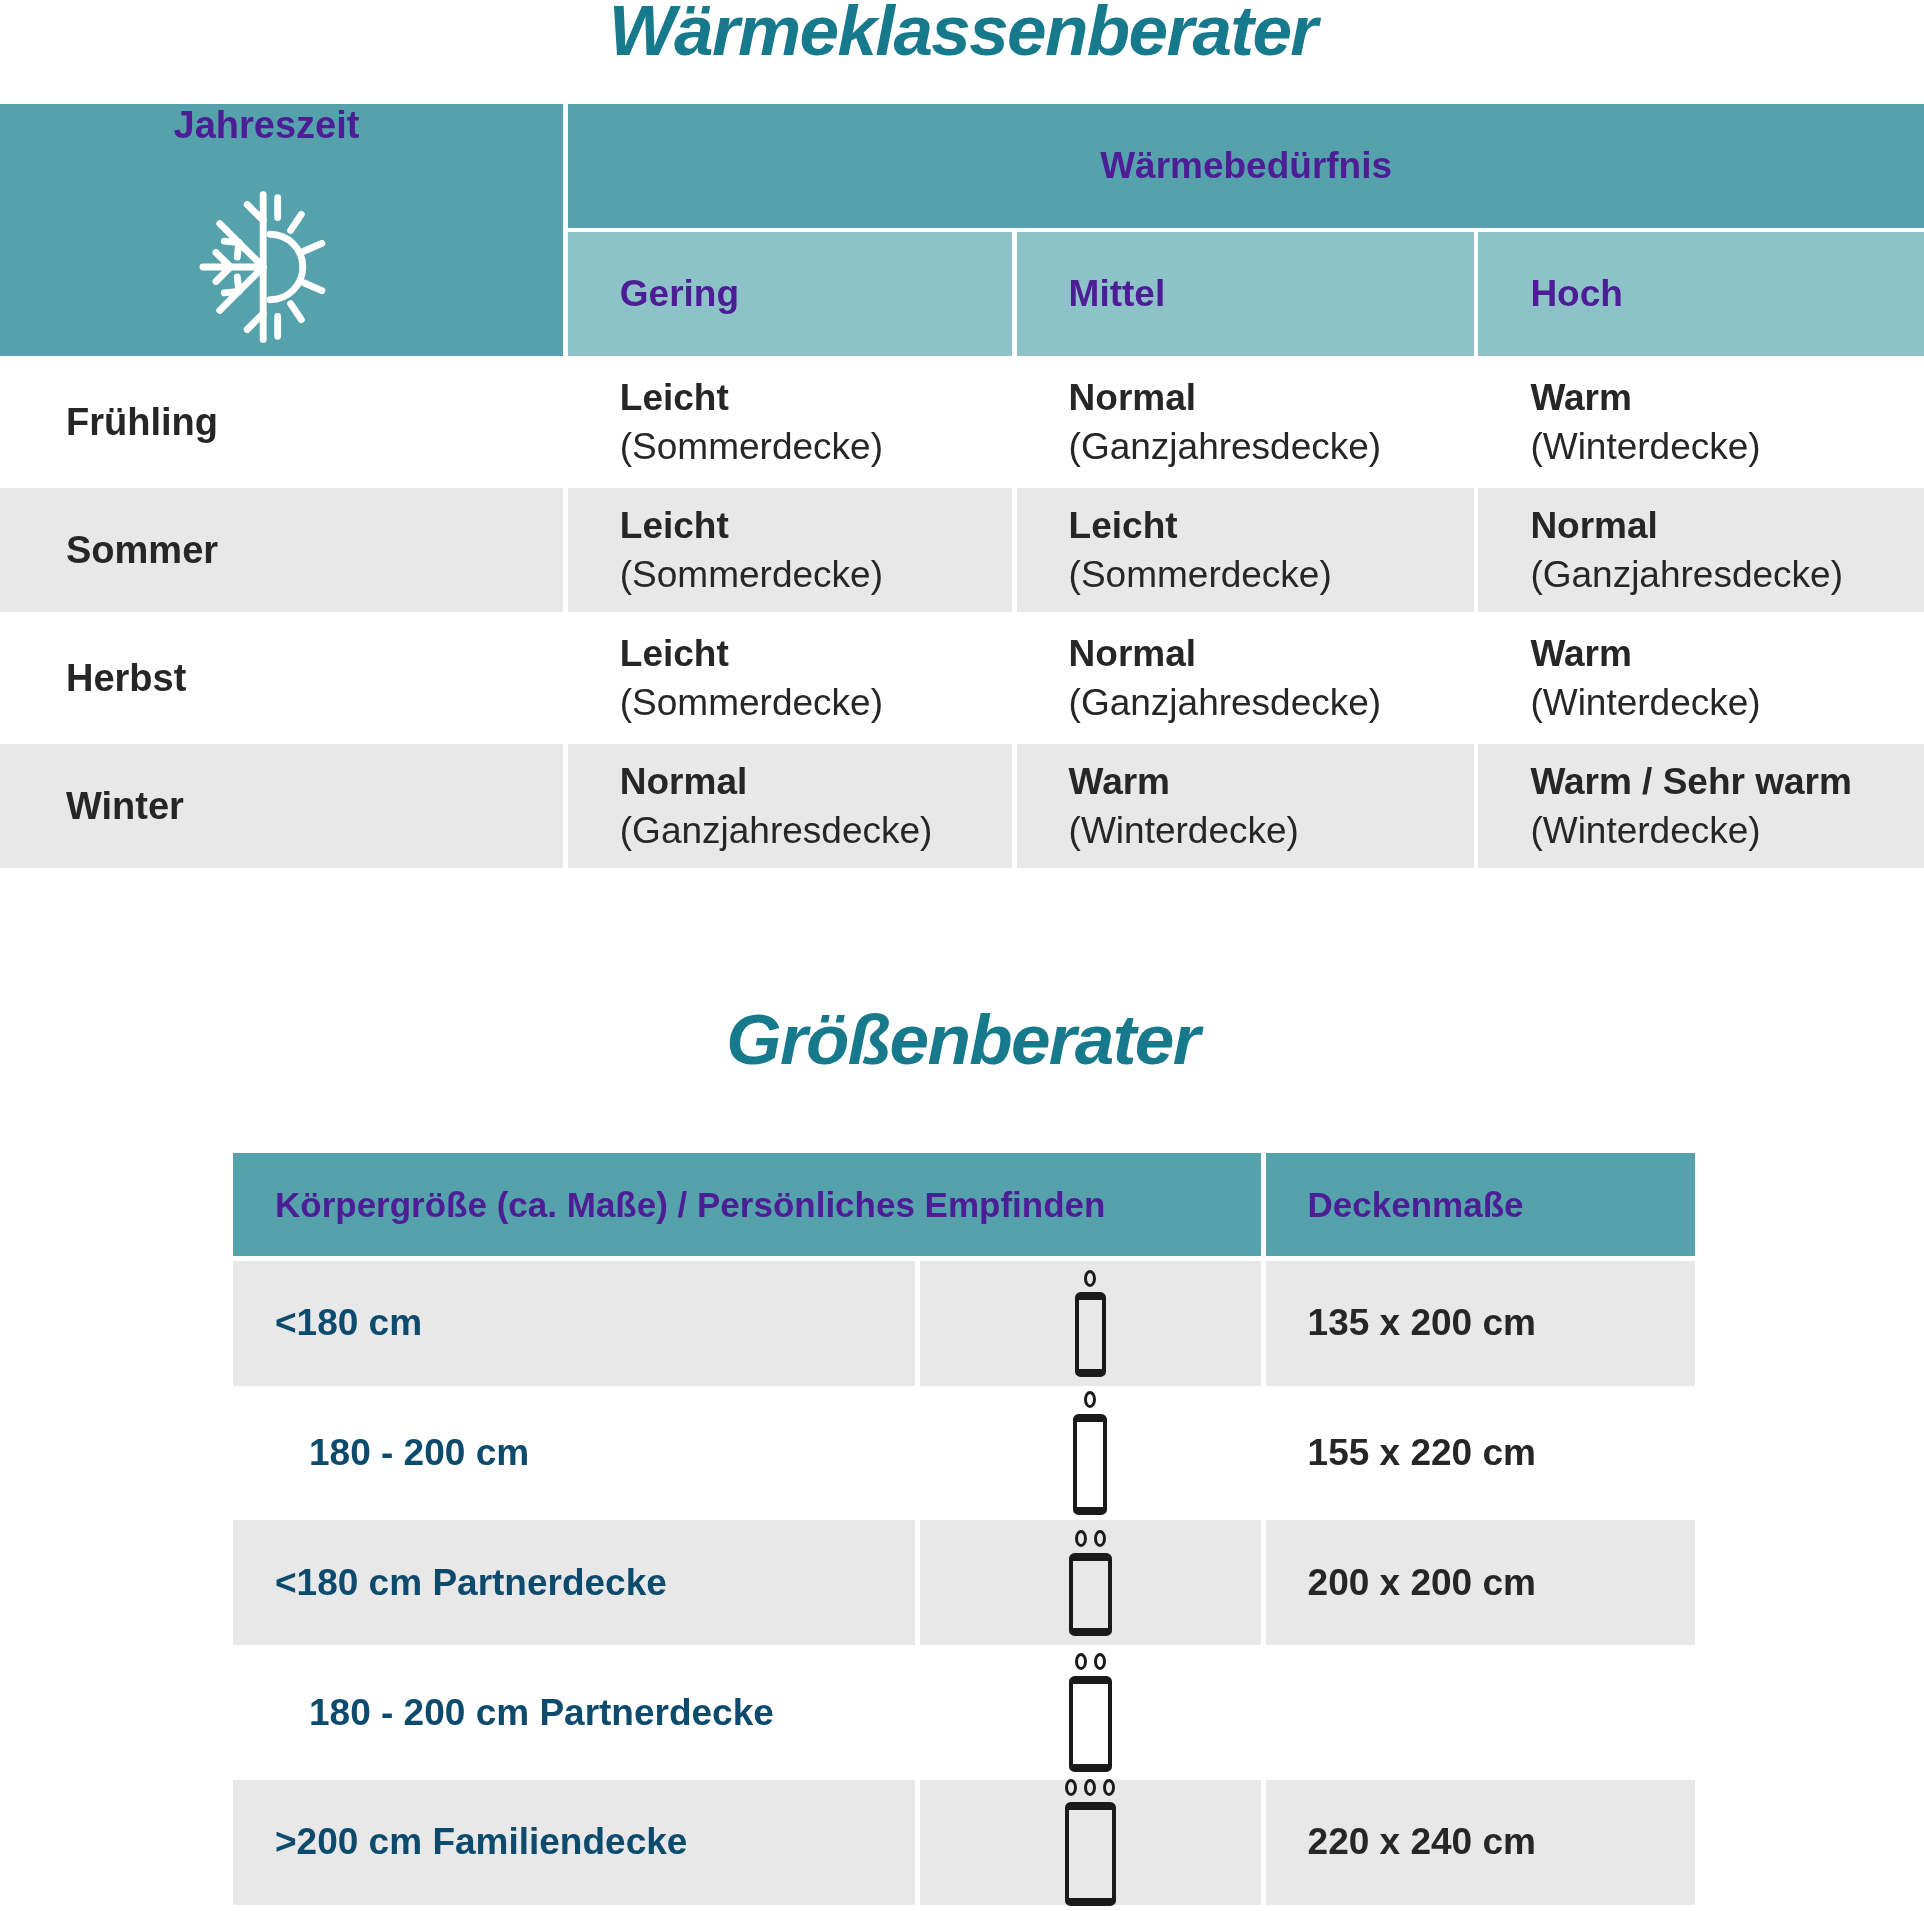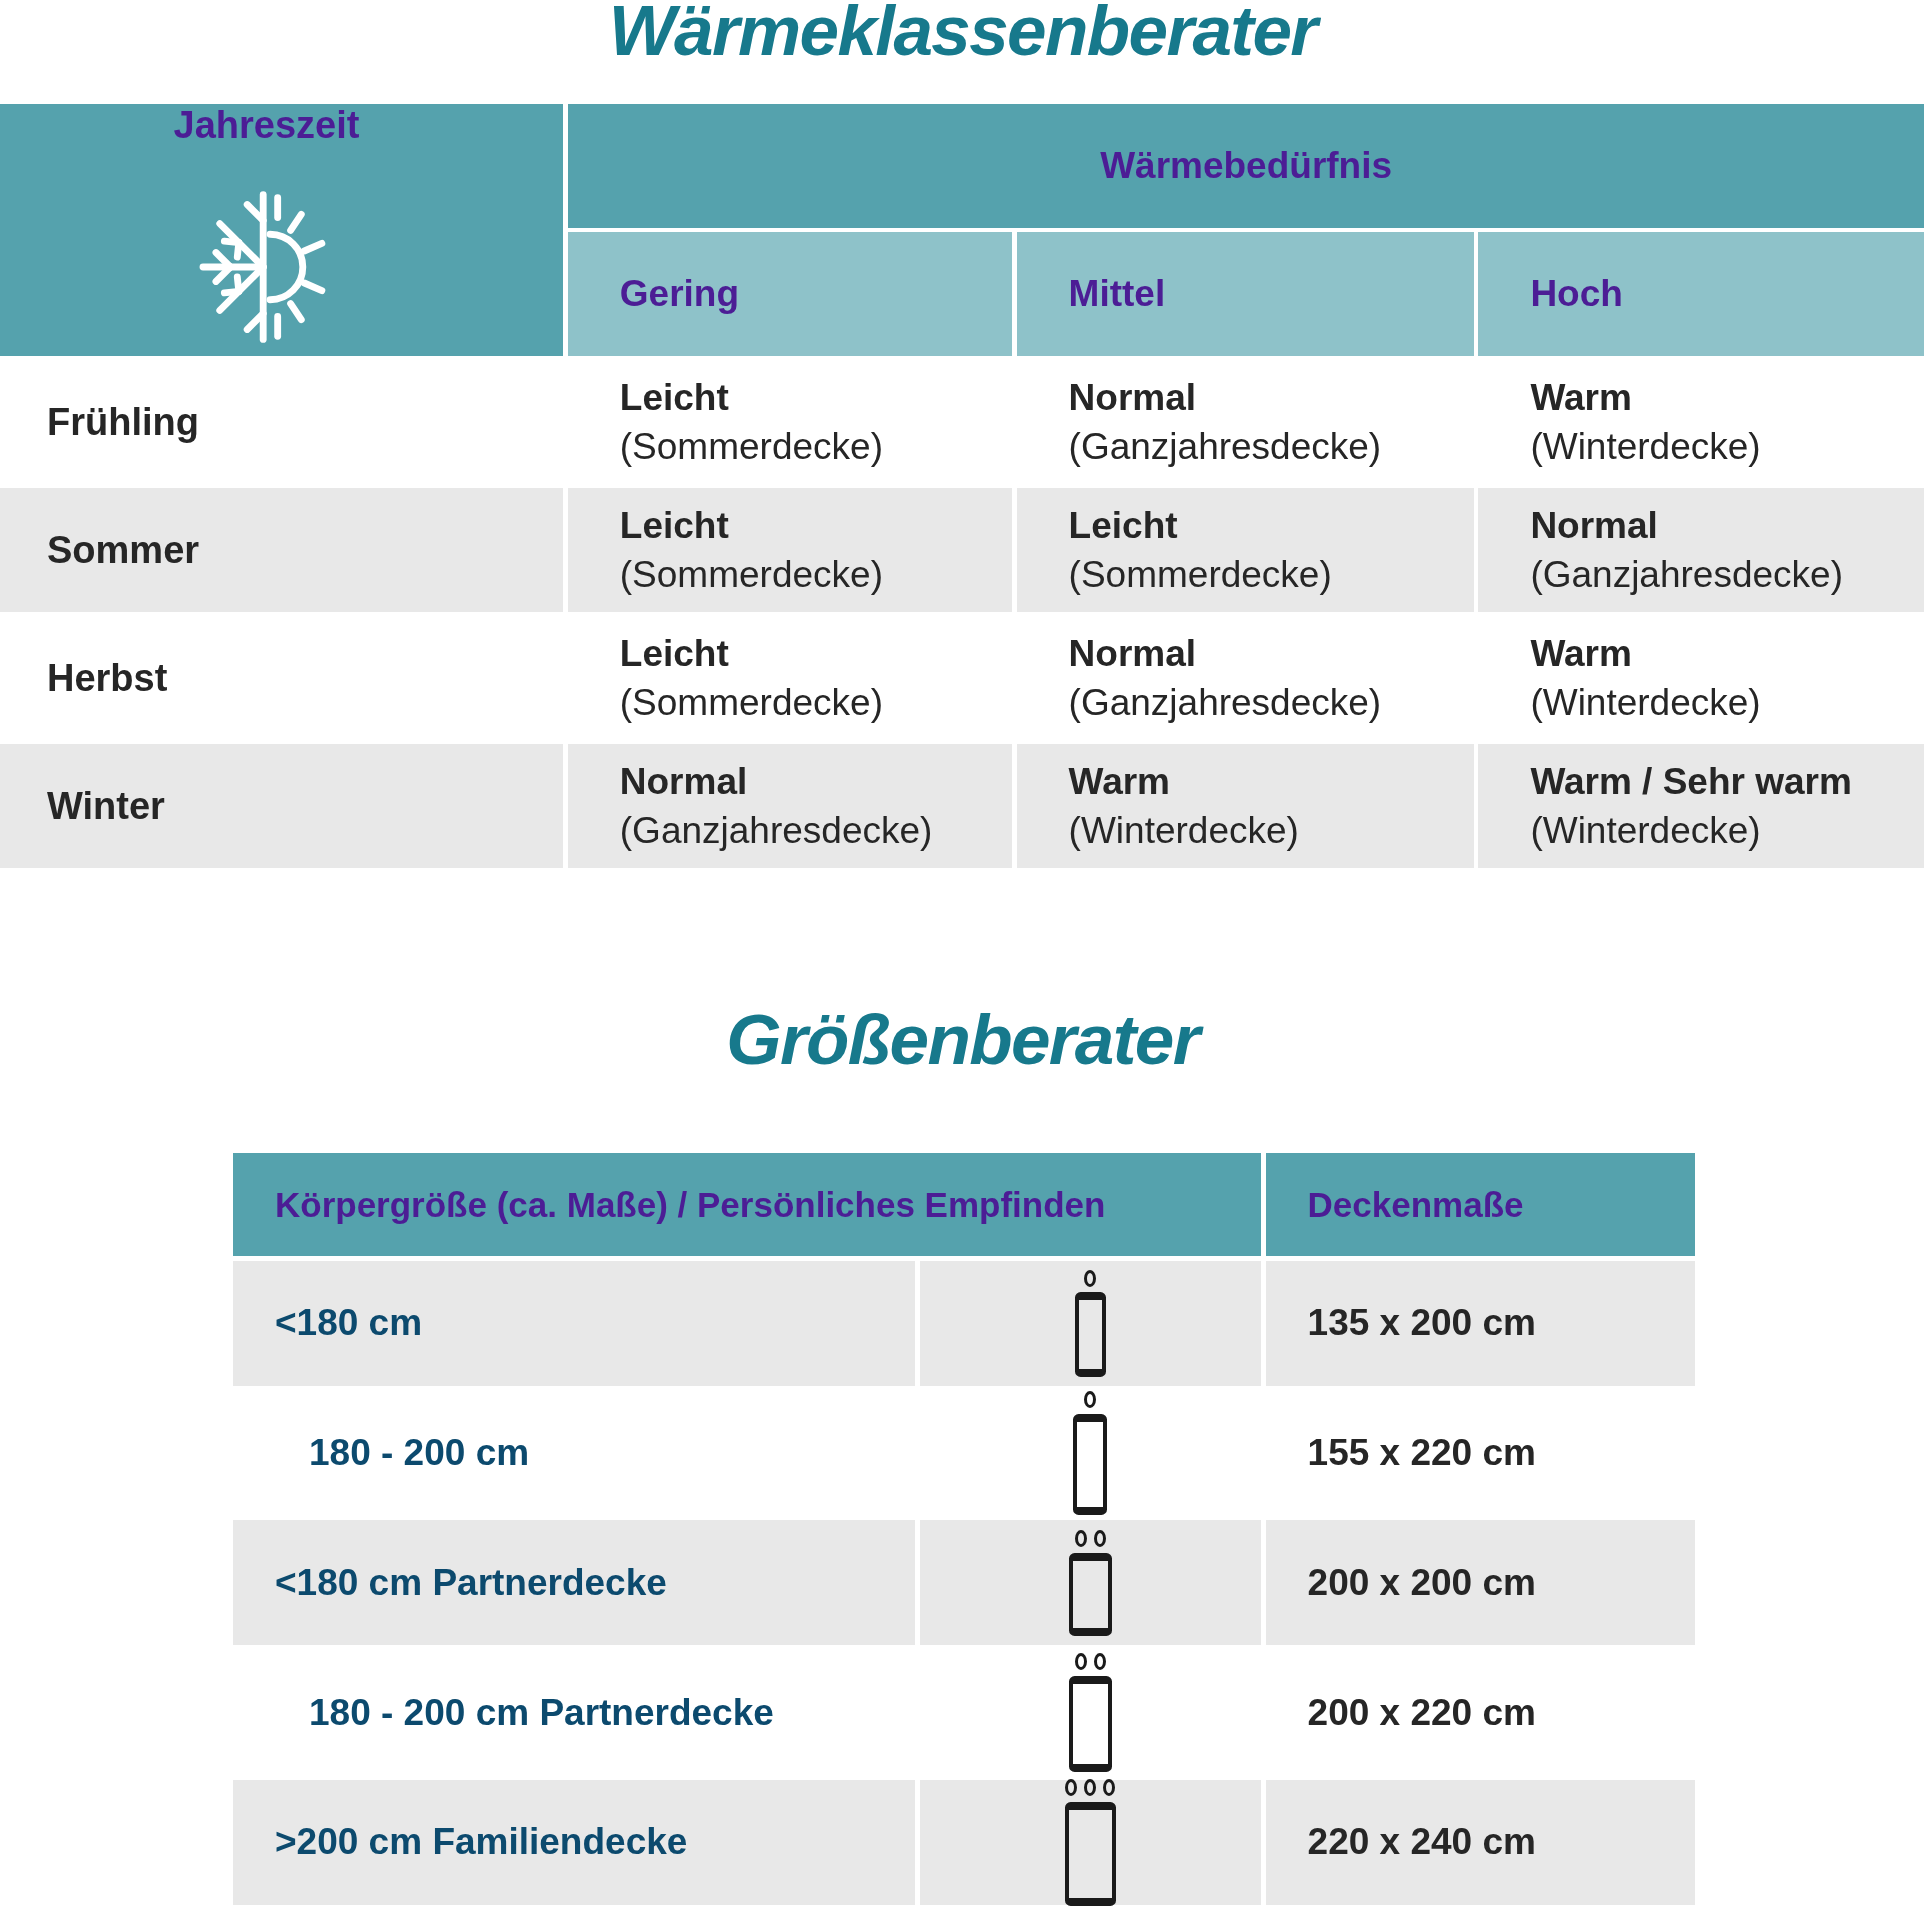--- a/index.html
+++ b/index.html
@@ -63,21 +63,21 @@
   .sub {
     display: flex;
     align-items: center;
     padding-left: 52px;
     font-weight: bold;
     font-size: 37px;
   }
   .season {
     display: flex;
     align-items: center;
-    padding-left: 47px;
+    padding-left: 66px;
     font-weight: bold;
     font-size: 38px;
     color: #262626;
   }
   .val {
     display: flex;
     flex-direction: column;
     justify-content: center;
     padding-left: 52px;
     font-size: 37px;
@@ -297,21 +297,20 @@
     <div class="rw lbl indent" style="grid-area:5/1">180 - 200 cm Partnerdecke</div>
     <div class="rw iconcell" style="grid-area:5/2">
       <span class="person-icon s4">
         <span class="heads">
           <span class="head"></span>
           <span class="head"></span>
         </span>
         <span class="blanket"></span>
       </span>
     </div>
-    <div class="rw sizecell" style="grid-area:5/3">200 x 220 cm</div>
 
     <div class="rg lbl" style="grid-area:6/1">&gt;200 cm Familiendecke</div>
     <div class="rg iconcell" style="grid-area:6/2">
       <span class="person-icon s5">
         <span class="heads">
           <span class="head"></span>
           <span class="head"></span>
           <span class="head"></span>
         </span>
         <span class="blanket"></span>

